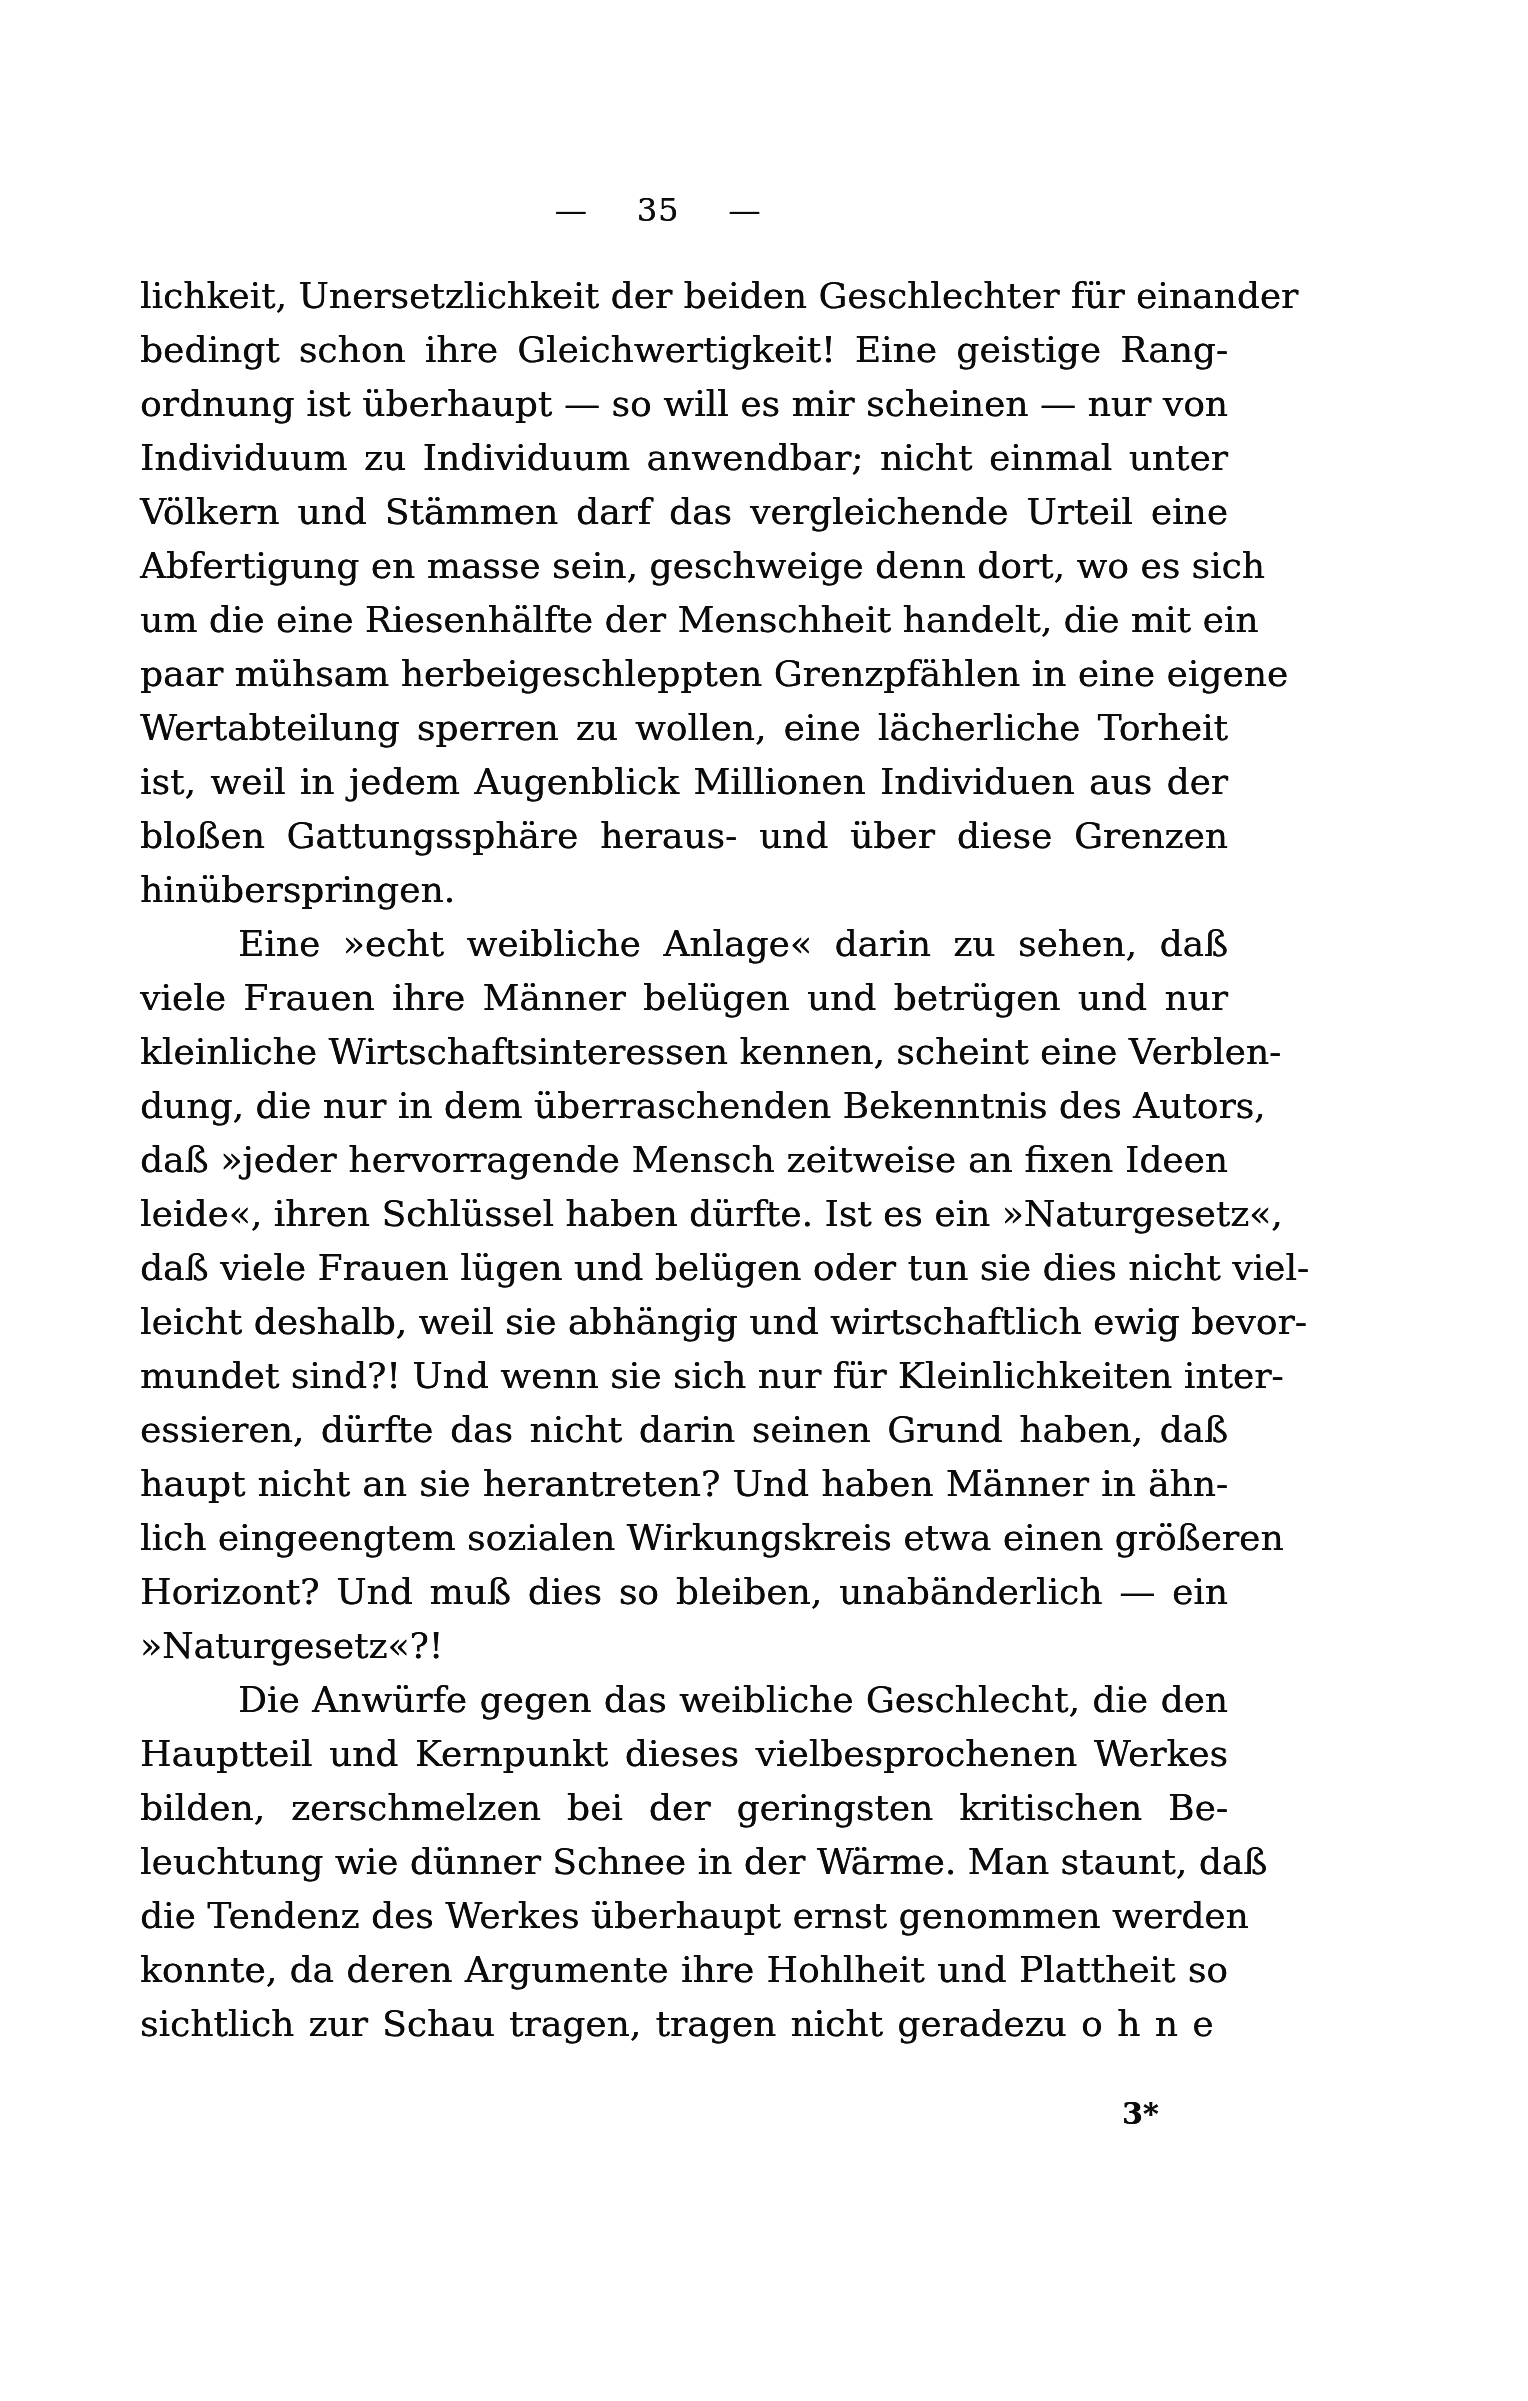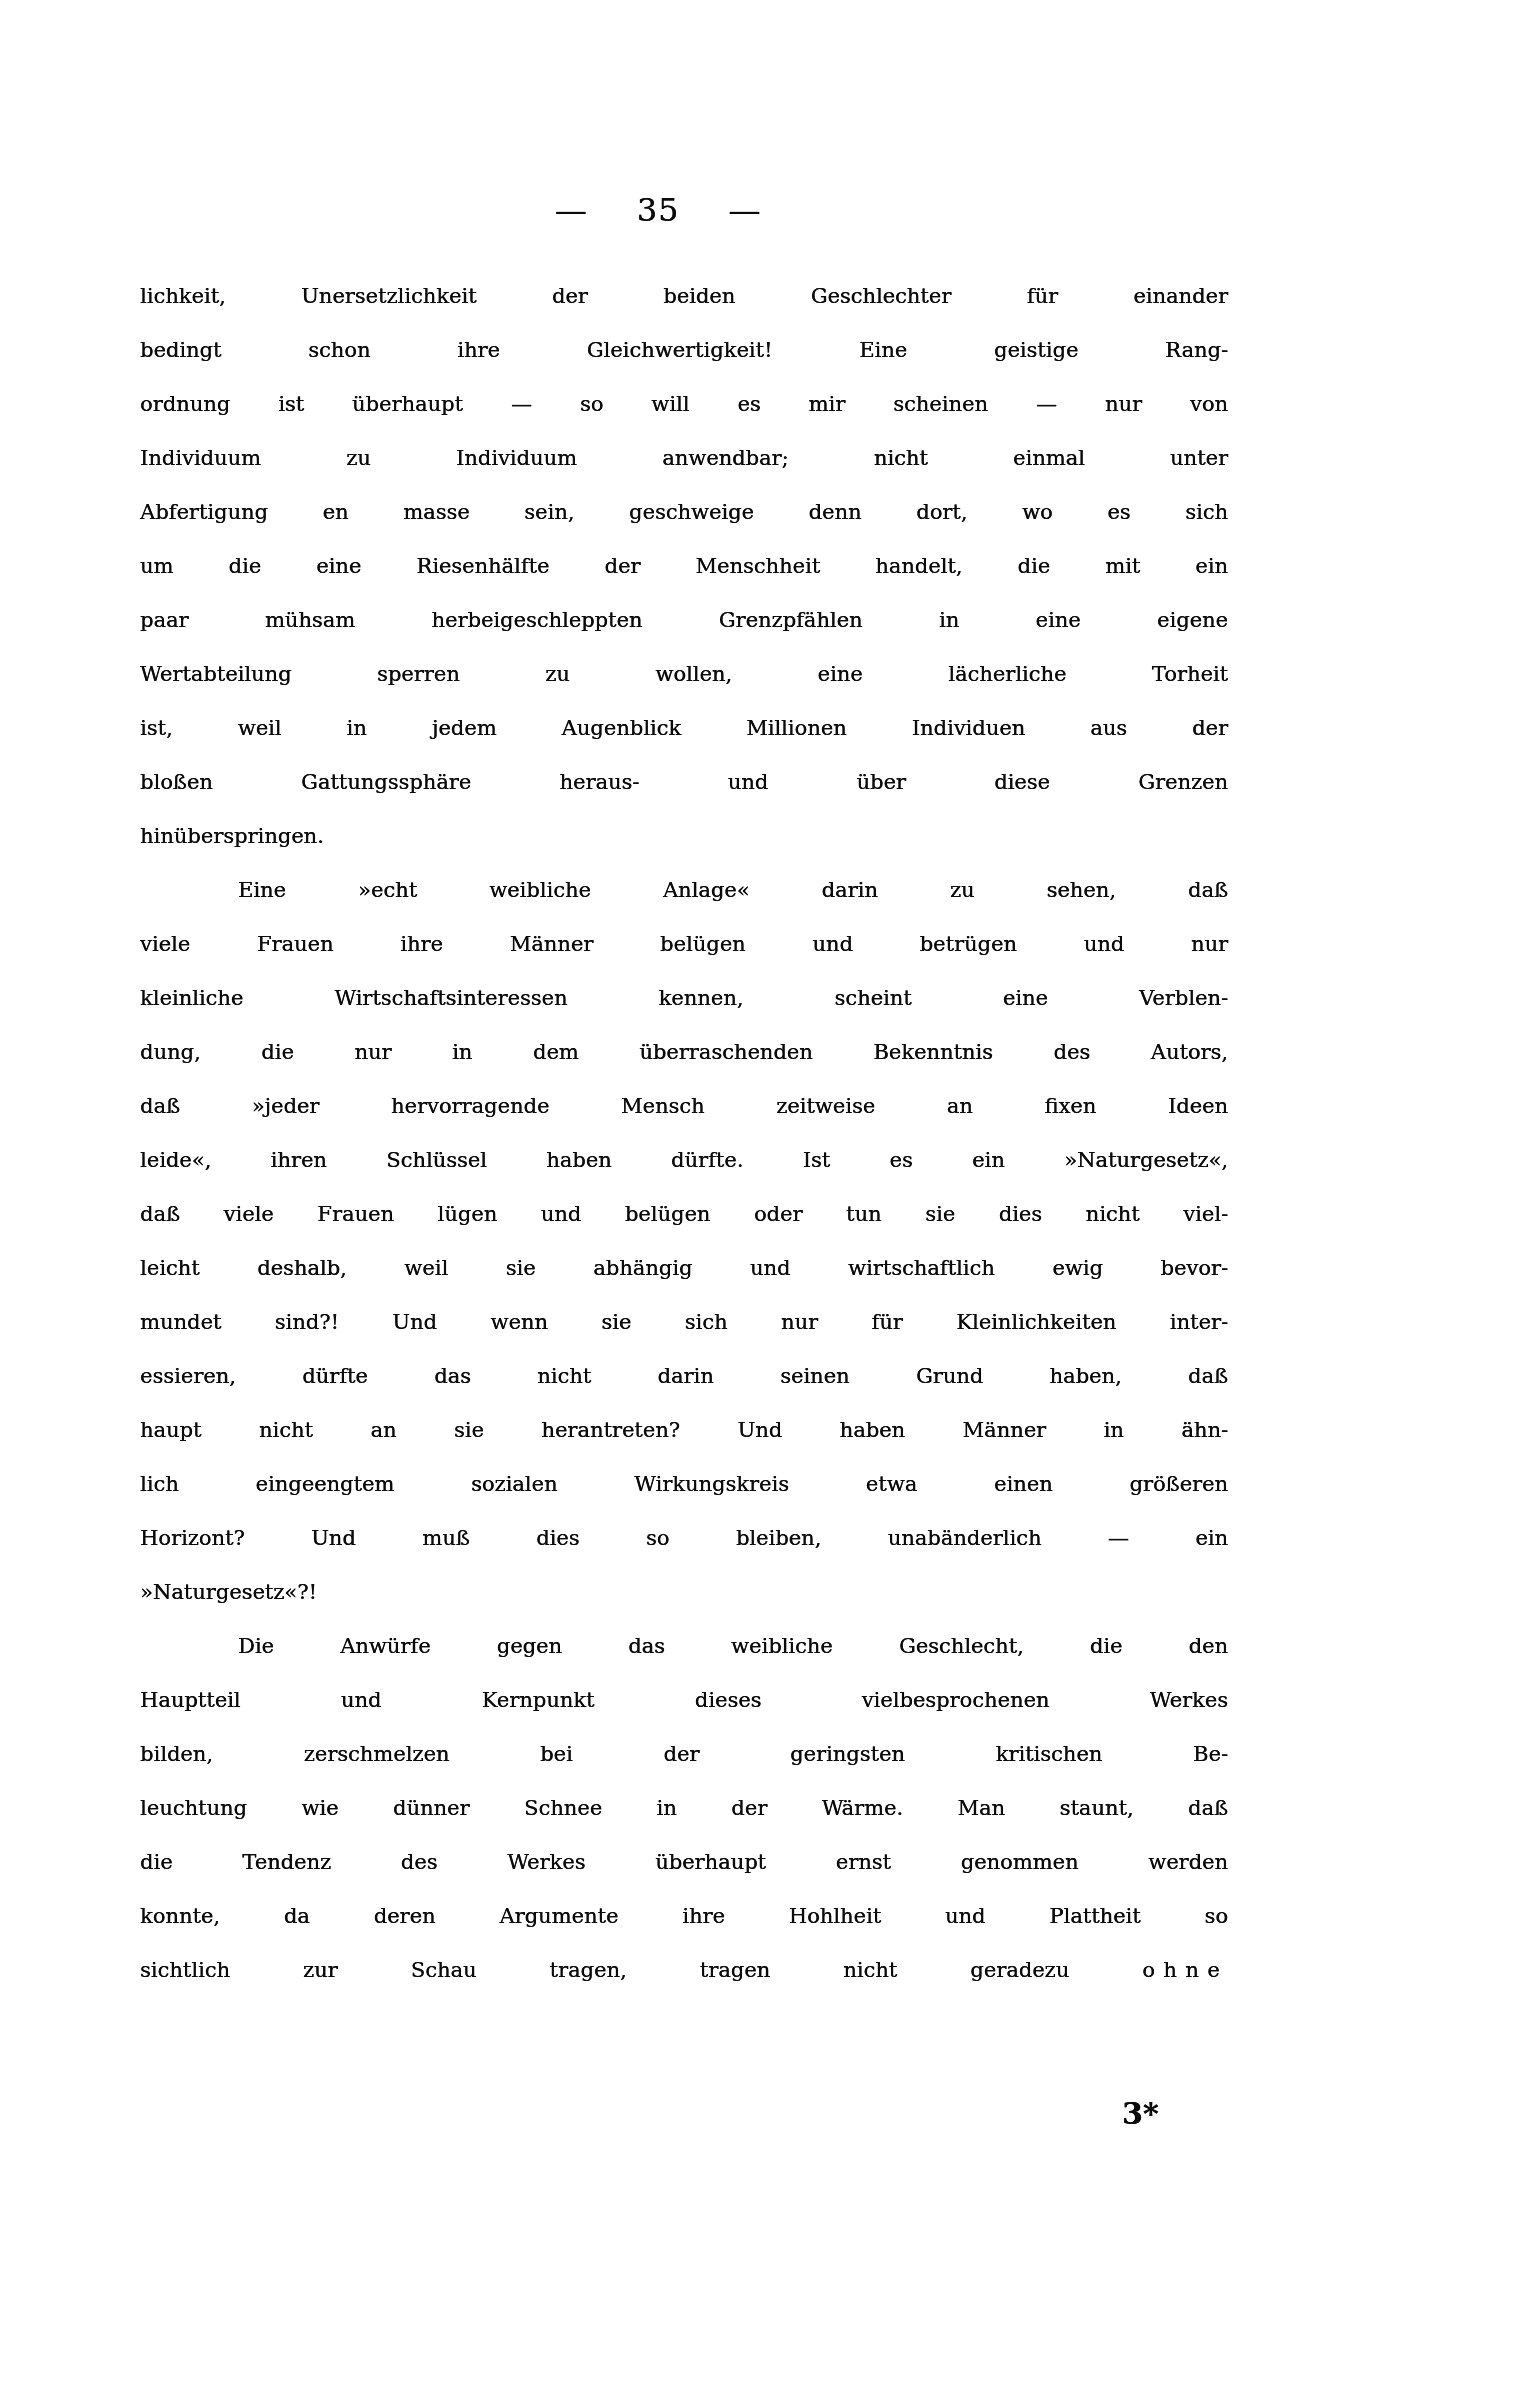--- a/index.html
+++ b/index.html
@@ -31,21 +31,21 @@
   }
   .text-block {
     position: absolute;
     left: 140px;
     top: 269px;
     width: 1088px;
   }
   .line {
     height: 54px;
     line-height: 54px;
-    font-size: 21px;
+    font-size: 36px;
     text-align: justify;
     text-align-last: justify;
     -moz-text-align-last: justify;
     white-space: nowrap;
     text-shadow: 0.3px 0 0 currentColor;
   }
   .line.p-end {
     text-align-last: left;
     -moz-text-align-last: left;
   }
@@ -68,20 +68,21 @@
 <body>
 
 <div class="page">
   <div class="page-number">— 35 —</div>
 
   <div class="text-block" id="text-block">
       <div class="line">lichkeit, Unersetzlichkeit der beiden Geschlechter für einander</div>
       <div class="line">bedingt schon ihre Gleichwertigkeit! Eine geistige Rang-</div>
       <div class="line">ordnung ist überhaupt — so will es mir scheinen — nur von</div>
       <div class="line">Individuum zu Individuum anwendbar; nicht einmal unter</div>
+      <div class="line">Völkern und Stämmen darf das vergleichende Urteil eine</div>
       <div class="line">Abfertigung en masse sein, geschweige denn dort, wo es sich</div>
       <div class="line">um die eine Riesenhälfte der Menschheit handelt, die mit ein</div>
       <div class="line">paar mühsam herbeigeschleppten Grenzpfählen in eine eigene</div>
       <div class="line">Wertabteilung sperren zu wollen, eine lächerliche Torheit</div>
       <div class="line">ist, weil in jedem Augenblick Millionen Individuen aus der</div>
       <div class="line">bloßen Gattungssphäre heraus- und über diese Grenzen</div>
       <div class="line p-end">hinüberspringen.</div>
       <div class="line indent">Eine »echt weibliche Anlage« darin zu sehen, daß</div>
       <div class="line">viele Frauen ihre Männer belügen und betrügen und nur</div>
       <div class="line">kleinliche Wirtschaftsinteressen kennen, scheint eine Verblen-</div>

